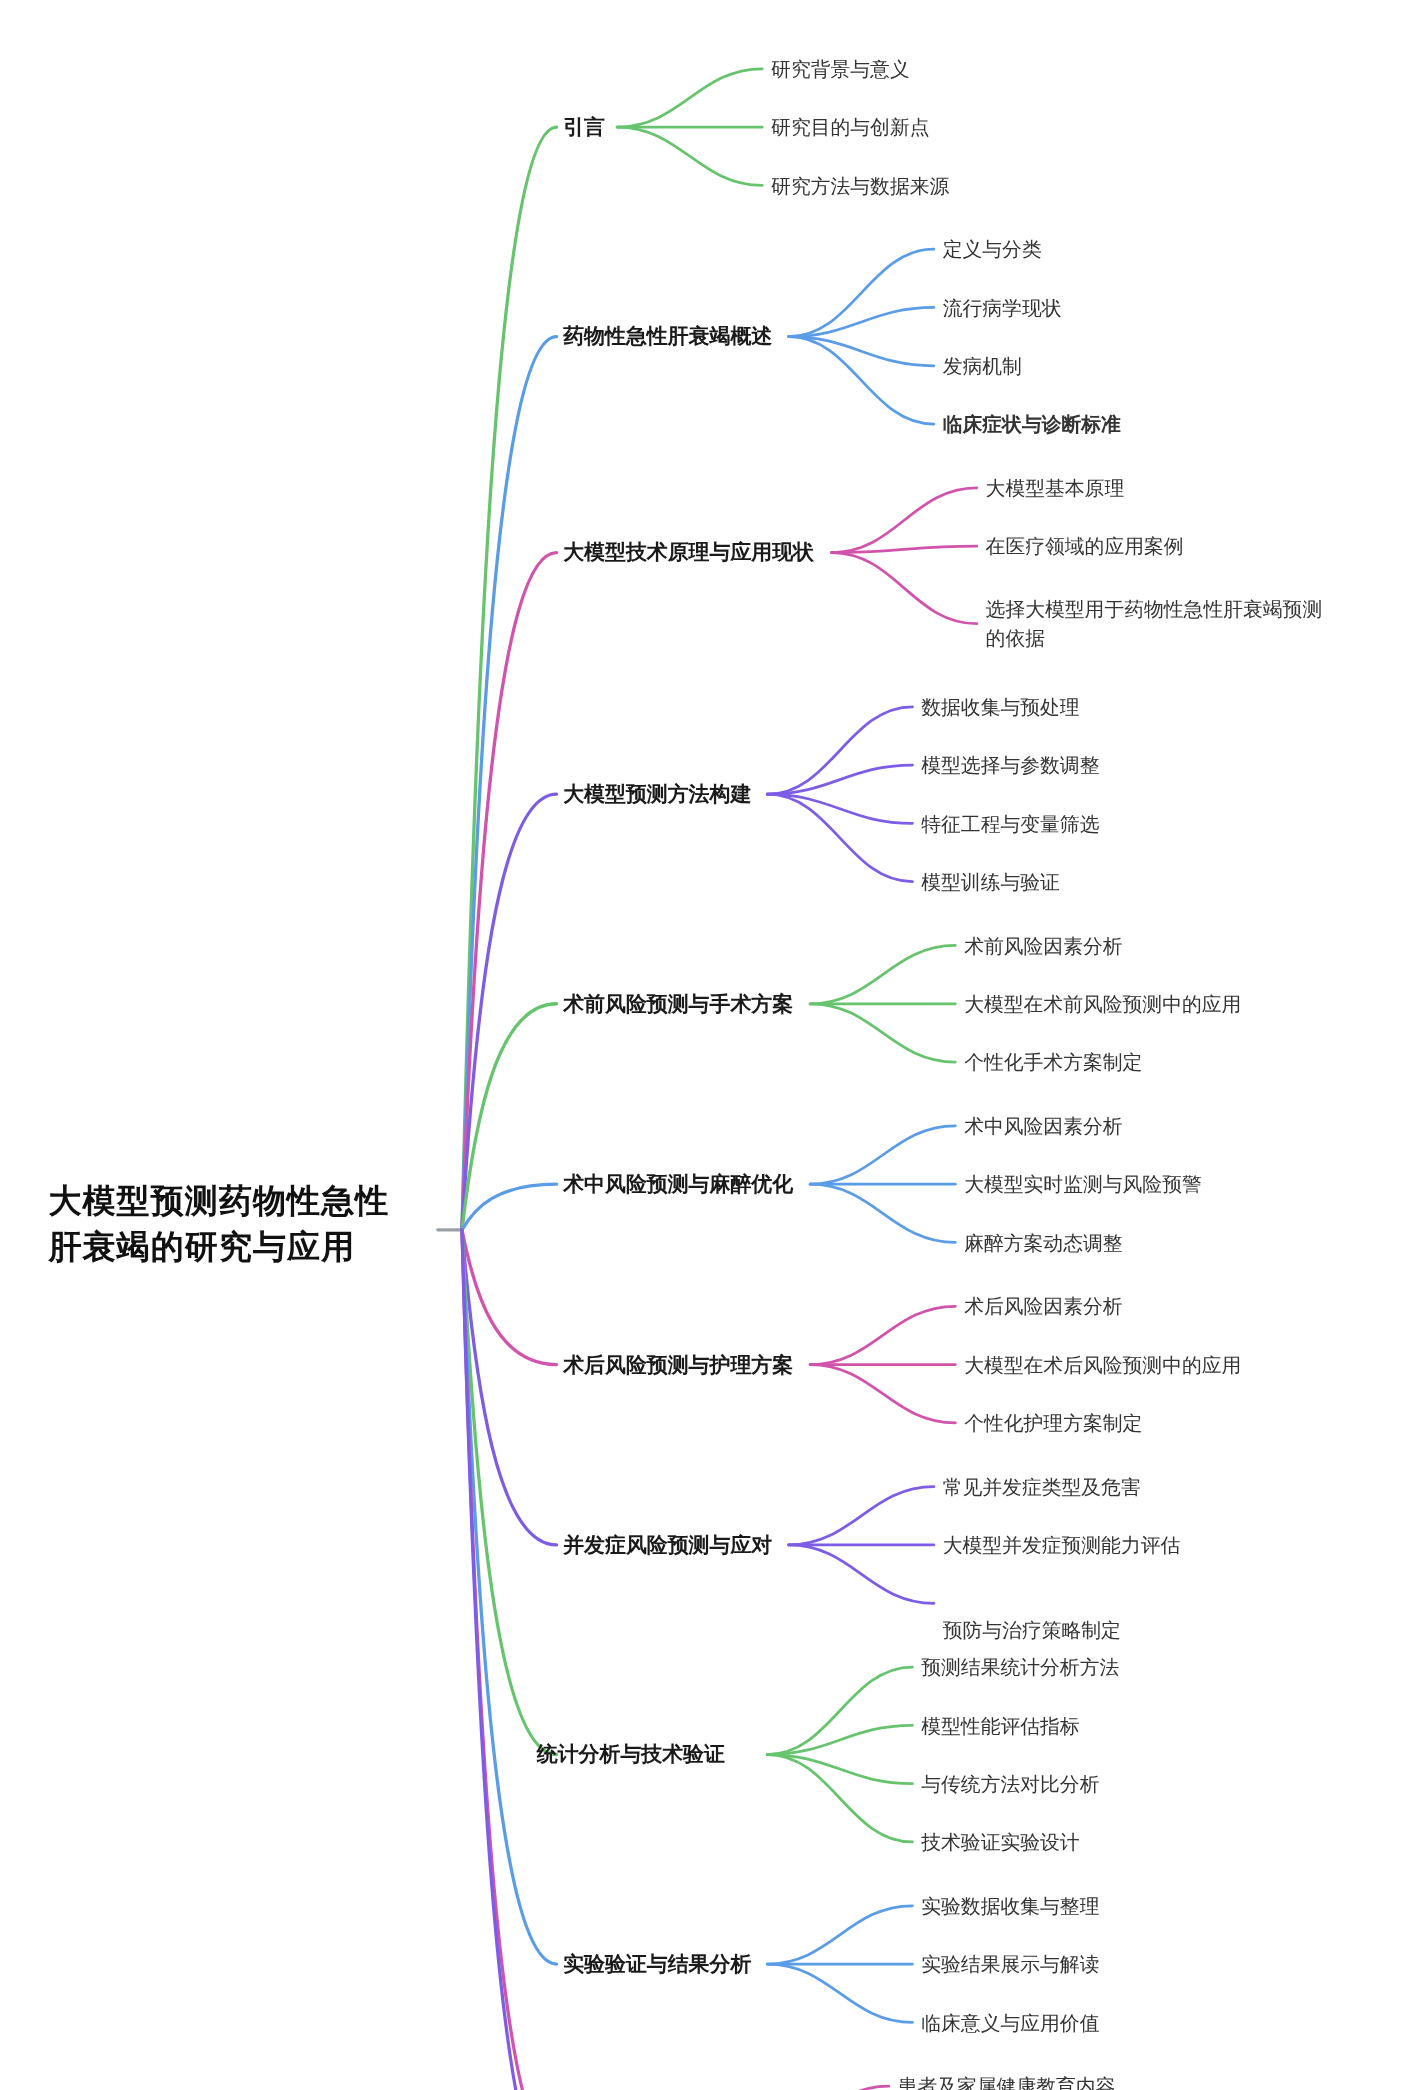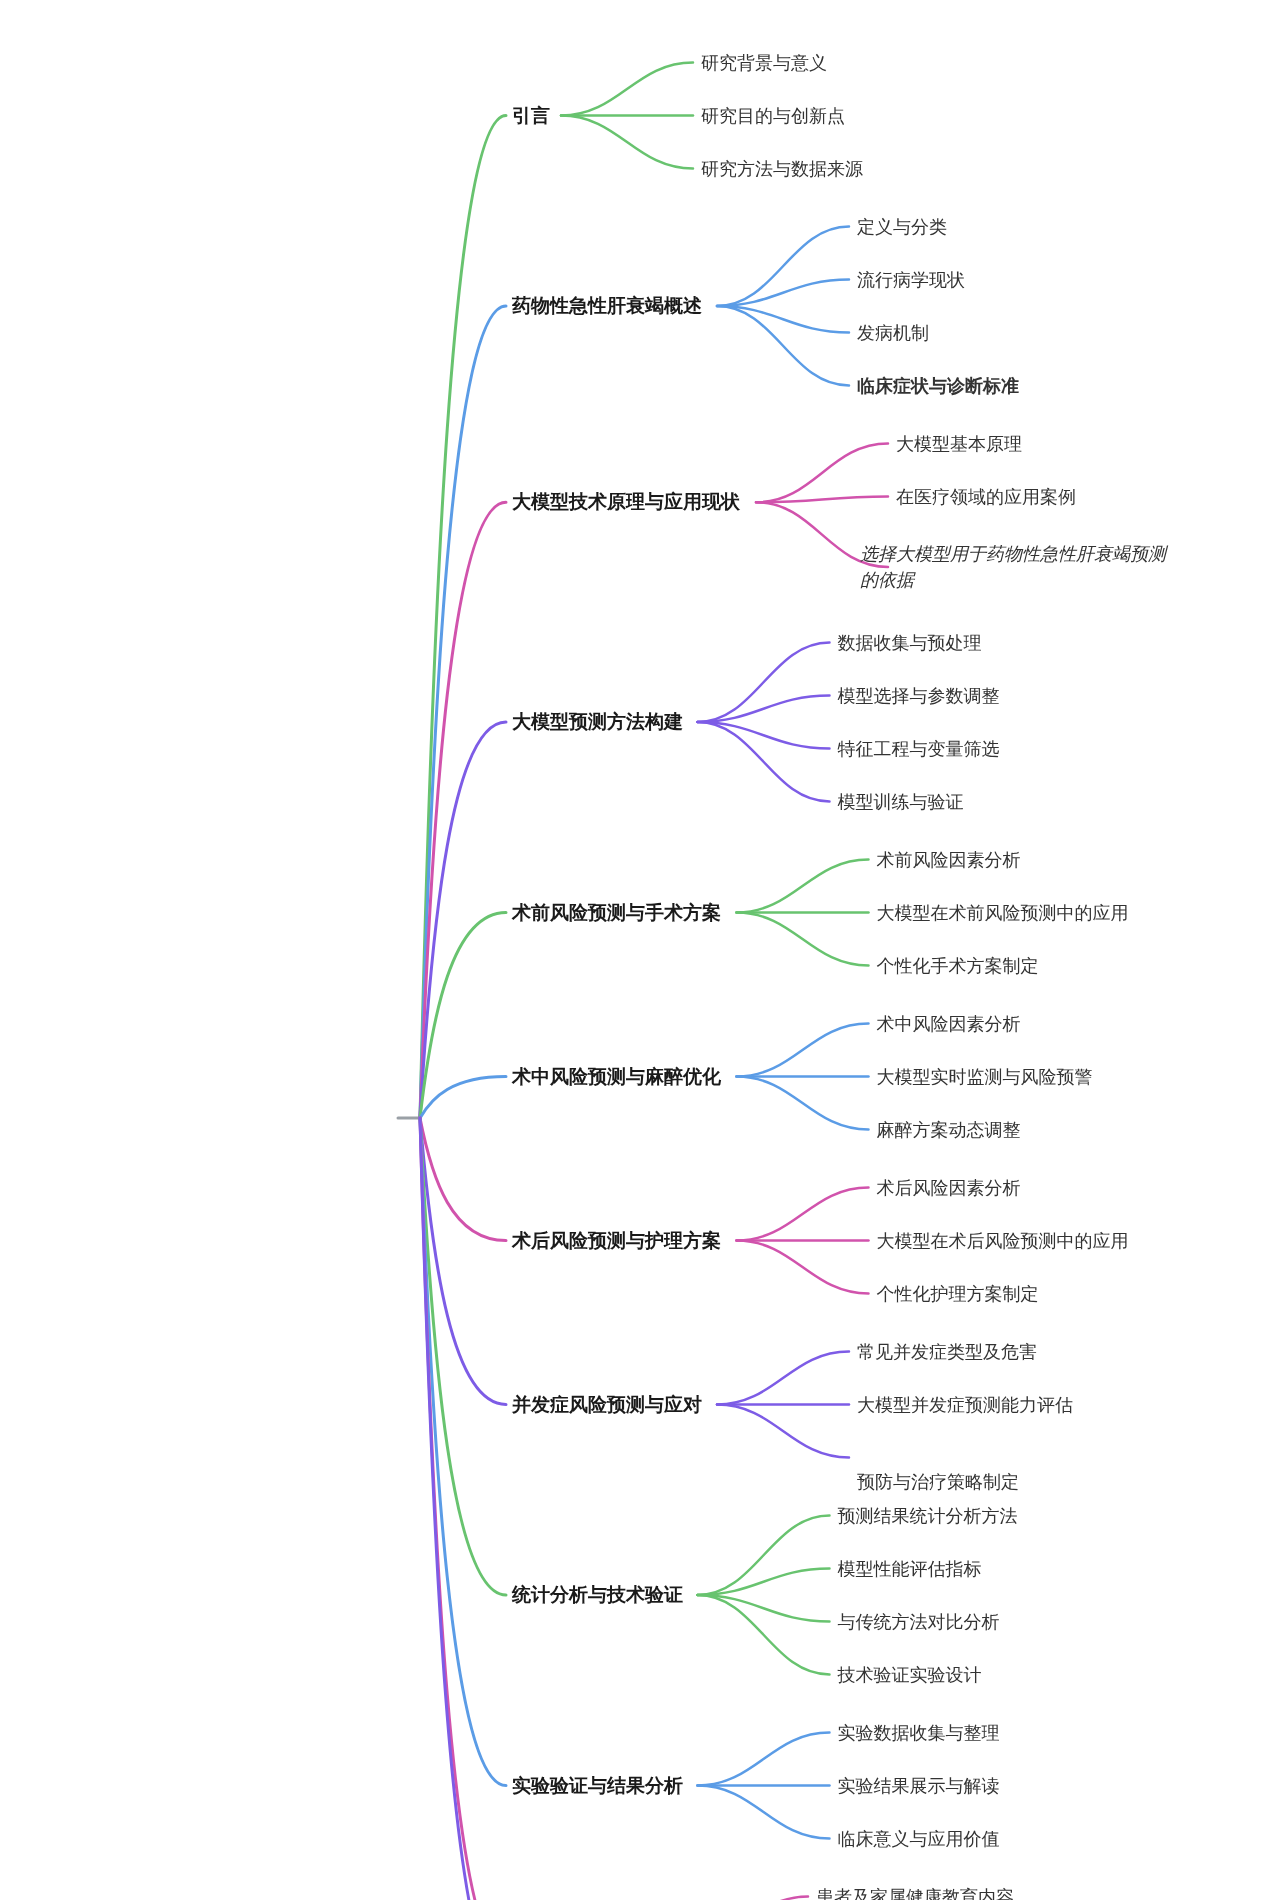--- a/index.html
+++ b/index.html
@@ -83,34 +83,35 @@
       <path d="M 697.5 1595 C 755.5 1595, 771.5 1621.5, 829.5 1621.5" fill="none" stroke="#68C36F" stroke-width="2.5" stroke-linecap="round"></path>
       <path d="M 697.5 1595 C 755.5 1595, 771.5 1674.5, 829.5 1674.5" fill="none" stroke="#68C36F" stroke-width="2.5" stroke-linecap="round"></path>
       <path d="M 420 1118 C 432 1451.75, 452 1785.5, 506 1785.5" fill="none" stroke="#5B9CE6" stroke-width="3" stroke-linecap="round"></path>
       <path d="M 697.5 1785.5 C 755.5 1785.5, 771.5 1732.5, 829.5 1732.5" fill="none" stroke="#5B9CE6" stroke-width="2.5" stroke-linecap="round"></path>
       <path d="M 697.5 1785.5 C 755.5 1785.5, 771.5 1785.5, 829.5 1785.5" fill="none" stroke="#5B9CE6" stroke-width="2.5" stroke-linecap="round"></path>
       <path d="M 697.5 1785.5 C 755.5 1785.5, 771.5 1838.5, 829.5 1838.5" fill="none" stroke="#5B9CE6" stroke-width="2.5" stroke-linecap="round"></path>
       <path d="M 420 1118 C 432 1537.25, 452 1956.5, 506 1956.5" fill="none" stroke="#D153AC" stroke-width="3" stroke-linecap="round"></path>
       <path d="M 660 1956.5 C 718 1956.5, 750 1896.5, 808 1896.5" fill="none" stroke="#D153AC" stroke-width="2.5" stroke-linecap="round"></path>
       <path d="M 420 1118 C 432 1553, 452 1988, 506 1988" fill="none" stroke="#7D5CE6" stroke-width="3" stroke-linecap="round"></path>
     </svg>
+  <div class="root-label" id="root-label" style="left:44px;top:1072px;">大模型预测药物性急性肝衰竭的研究与应用</div>
   <div id="nodes">
       <div class="branch-label" style="left: 512px; top: 115.5px;">引言</div>
       <div class="child-label" style="left: 701px; top: 62.5px;">研究背景与意义</div>
       <div class="child-label" style="left: 701px; top: 115.5px;">研究目的与创新点</div>
       <div class="child-label" style="left: 701px; top: 168.5px;">研究方法与数据来源</div>
       <div class="branch-label" style="left: 512px; top: 306px;">药物性急性肝衰竭概述</div>
       <div class="child-label" style="left: 857px; top: 226.5px;">定义与分类</div>
       <div class="child-label" style="left: 857px; top: 279.5px;">流行病学现状</div>
       <div class="child-label" style="left: 857px; top: 332.5px;">发病机制</div>
       <div class="child-label" style="left: 857px; top: 385.5px; font-weight: bold;">临床症状与诊断标准</div>
       <div class="branch-label" style="left: 512px; top: 502.333px;">大模型技术原理与应用现状</div>
       <div class="child-label" style="left: 896px; top: 443.5px;">大模型基本原理</div>
       <div class="child-label" style="left: 896px; top: 496.5px;">在医疗领域的应用案例</div>
-      <div class="child-label" style="left: 860px; top: 567px; font-style: italic;">选择大模型用于药物性急性肝衰竭预测的依据</div>
+      <div class="child-label" style="left: 896px; top: 567px;">选择大模型用于药物性急性肝衰竭预测的依据</div>
       <div class="branch-label" style="left: 512px; top: 722px;">大模型预测方法构建</div>
       <div class="child-label" style="left: 837.5px; top: 642.5px;">数据收集与预处理</div>
       <div class="child-label" style="left: 837.5px; top: 695.5px;">模型选择与参数调整</div>
       <div class="child-label" style="left: 837.5px; top: 748.5px;">特征工程与变量筛选</div>
       <div class="child-label" style="left: 837.5px; top: 801.5px;">模型训练与验证</div>
       <div class="branch-label" style="left: 512px; top: 912.5px;">术前风险预测与手术方案</div>
       <div class="child-label" style="left: 876.5px; top: 859.5px;">术前风险因素分析</div>
       <div class="child-label" style="left: 876.5px; top: 912.5px;">大模型在术前风险预测中的应用</div>
       <div class="child-label" style="left: 876.5px; top: 965.5px;">个性化手术方案制定</div>
       <div class="branch-label" style="left: 512px; top: 1076.5px;">术中风险预测与麻醉优化</div>
@@ -118,21 +119,21 @@
       <div class="child-label" style="left: 876.5px; top: 1076.5px;">大模型实时监测与风险预警</div>
       <div class="child-label" style="left: 876.5px; top: 1129.5px;">麻醉方案动态调整</div>
       <div class="branch-label" style="left: 512px; top: 1240.5px;">术后风险预测与护理方案</div>
       <div class="child-label" style="left: 876.5px; top: 1187.5px; text-align: right;">术后风险因素分析</div>
       <div class="child-label" style="left: 876.5px; top: 1240.5px;">大模型在术后风险预测中的应用</div>
       <div class="child-label" style="left: 876.5px; top: 1293.5px;">个性化护理方案制定</div>
       <div class="branch-label" style="left: 512px; top: 1404.5px;">并发症风险预测与应对</div>
       <div class="child-label" style="left: 857px; top: 1351.5px;">常见并发症类型及危害</div>
       <div class="child-label" style="left: 857px; top: 1404.5px;">大模型并发症预测能力评估</div>
       <div class="child-label" style="left: 857px; top: 1457.5px; margin-top: 24px;">预防与治疗策略制定</div>
-      <div class="branch-label" style="left: 512px; top: 1595px; text-align: center;">统计分析与技术验证</div>
+      <div class="branch-label" style="left: 488px; top: 1595px; text-align: center;">统计分析与技术验证</div>
       <div class="child-label" style="left: 837.5px; top: 1515.5px;">预测结果统计分析方法</div>
       <div class="child-label" style="left: 837.5px; top: 1568.5px; text-align: right;">模型性能评估指标</div>
       <div class="child-label" style="left: 837.5px; top: 1621.5px;">与传统方法对比分析</div>
       <div class="child-label" style="left: 837.5px; top: 1674.5px;">技术验证实验设计</div>
       <div class="branch-label" style="left: 512px; top: 1785.5px;">实验验证与结果分析</div>
       <div class="child-label" style="left: 837.5px; top: 1732.5px;">实验数据收集与整理</div>
       <div class="child-label" style="left: 837.5px; top: 1785.5px;">实验结果展示与解读</div>
       <div class="child-label" style="left: 837.5px; top: 1838.5px; text-align: center;">临床意义与应用价值</div>
       <div class="child-label" style="left: 816px; top: 1896.5px;">患者及家属健康教育内容</div>
     </div>

